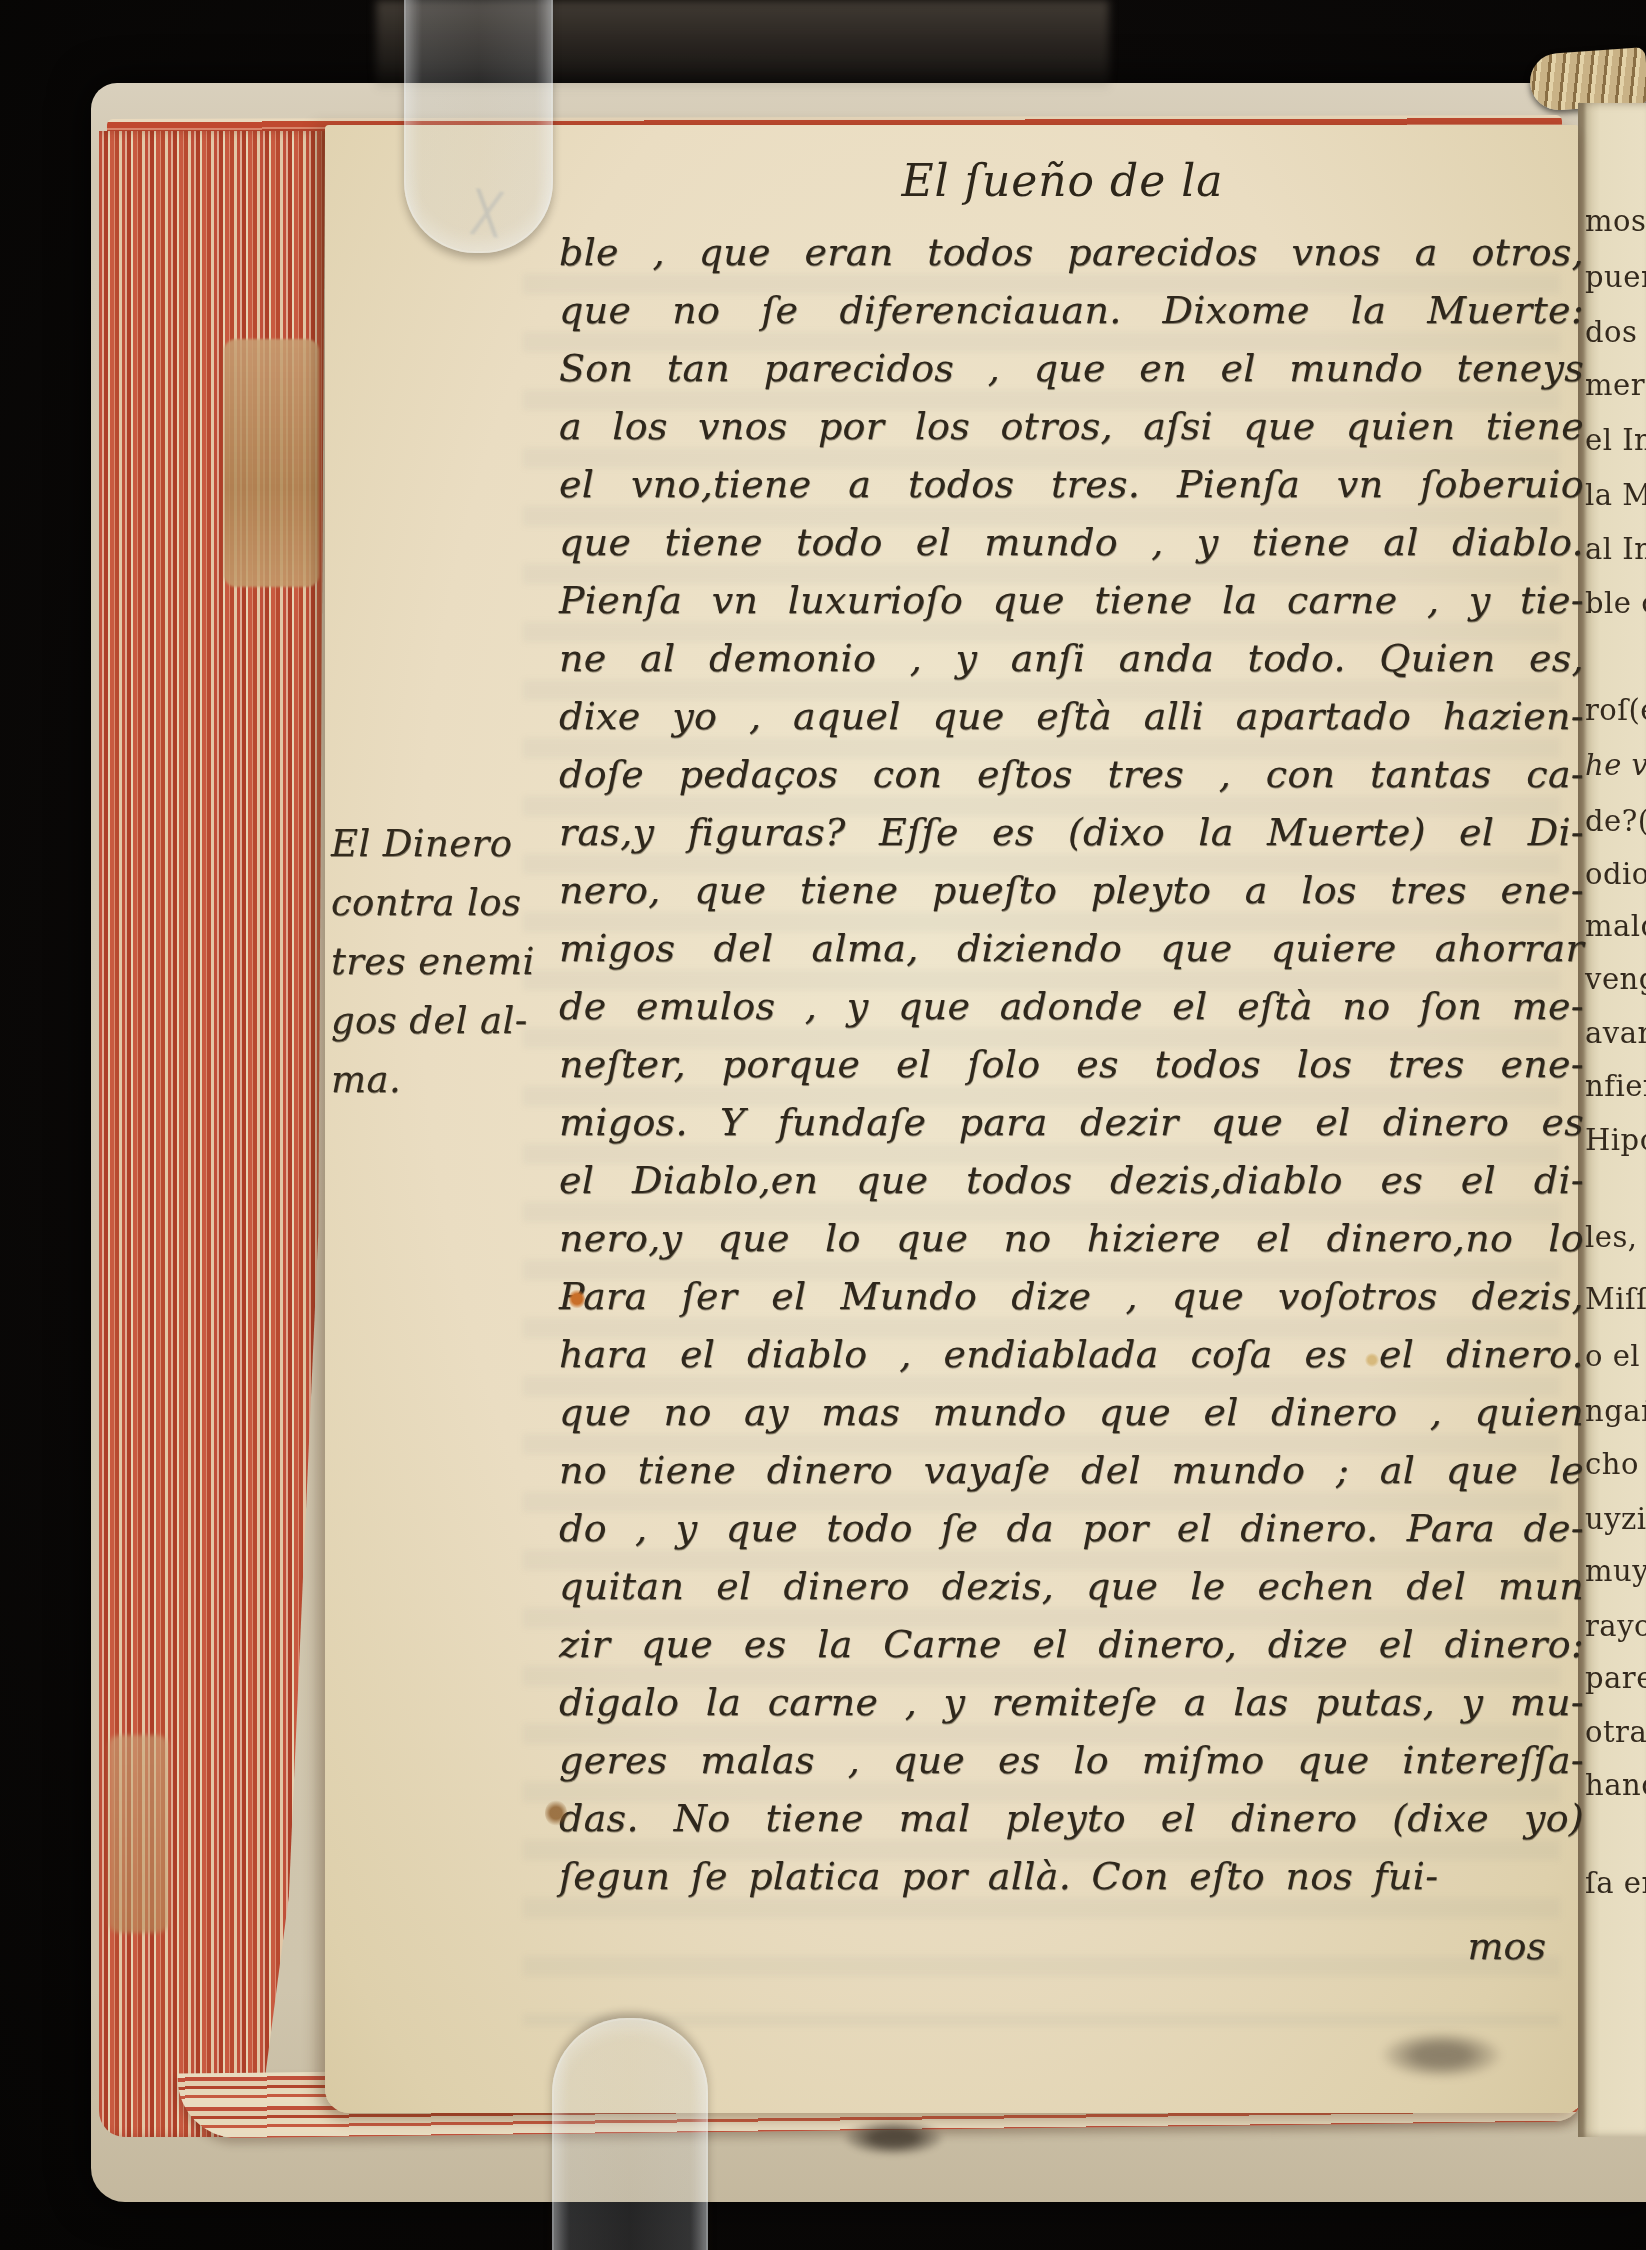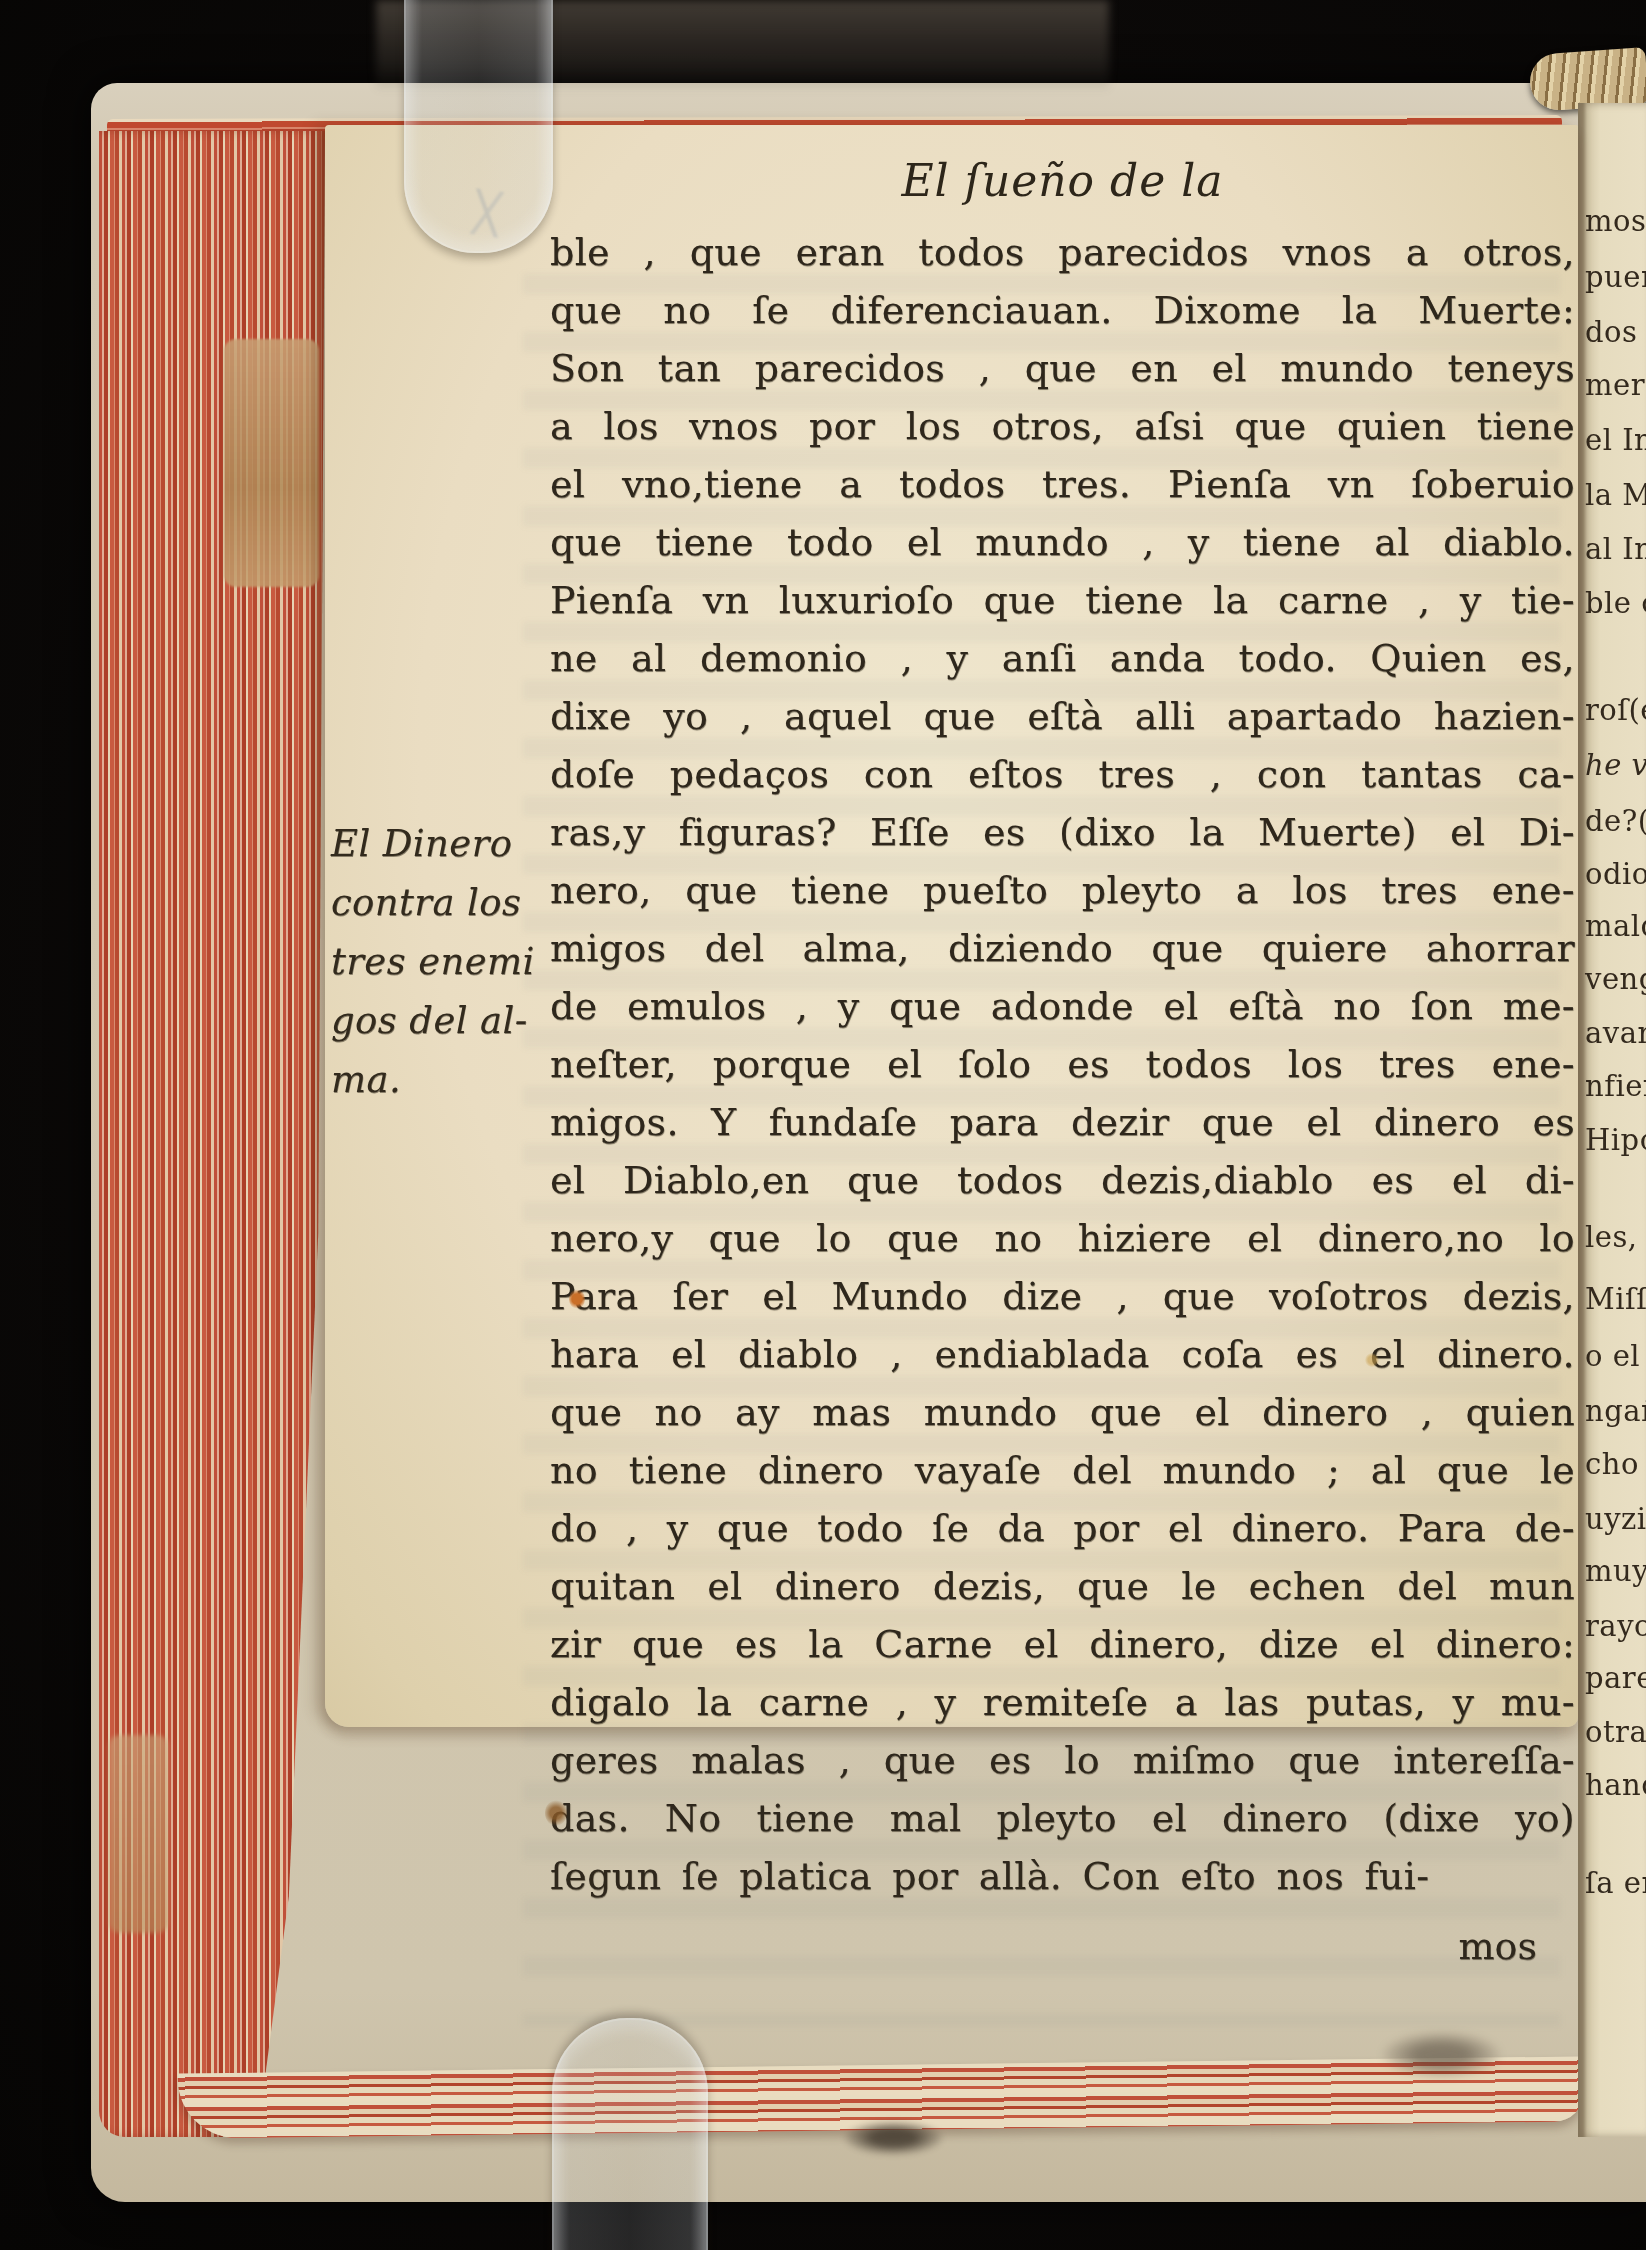--- a/index.html
+++ b/index.html
@@ -69,21 +69,21 @@
     background:linear-gradient(90deg,#a8997c 0 5px,#d3c7a8 9px,#e6dcbf 22px,#e9dfc4 100%);
     box-shadow:inset 6px 0 8px rgba(70,55,35,0.4);
   }
   .sliver .frag{
     position:absolute;left:7px;white-space:nowrap;
     font-size:29px;color:#33291d;letter-spacing:0.5px;
   }
   .sliver .frag.italic{font-style:italic;}
   
   .page{
-    position:absolute;left:325px;top:125px;width:1253px;height:1602px;
+    position:absolute;left:325px;top:125px;width:1253px;height:1988px;
     background:radial-gradient(ellipse at 48% 40%,#efe6cd 0%,#eaddc2 55%,#ded0ac 88%,#d6c7a0 100%);
     border-radius:4px 2px 10px 24px;
     box-shadow:-10px 0 14px rgba(80,50,25,0.25), 0 10px 12px rgba(80,50,25,0.2);
   }
   .showthrough{
     position:absolute;left:198px;top:119px;right:18px;height:1782px;
     background:repeating-linear-gradient(180deg,
       rgba(0,0,0,0) 0 30px,rgba(100,118,128,0.06) 30px 50px,rgba(0,0,0,0) 50px 58px);
     filter:blur(3px);
   }
@@ -92,23 +92,24 @@
     font-style:italic;font-size:44px;color:#2d261a;letter-spacing:1px;
   }
   .pencil-mark{
     position:absolute;left:137px;top:65px;width:50px;height:46px;opacity:0.35;
     background:
       linear-gradient(62deg,transparent 46%,#8d98a2 48%,#8d98a2 52%,transparent 54%),
       linear-gradient(118deg,transparent 46%,#97a0a8 48%,#97a0a8 52%,transparent 54%);
     filter:blur(1px);transform:rotate(8deg);
   }
   .text-block{
-    position:absolute;left:225px;top:98px;width:1025px;
+    position:absolute;left:234px;top:98px;width:1025px;
     font-size:38px;line-height:58px;color:#2e271c;
     text-shadow:0.4px 0.6px 0.7px rgba(46,38,24,0.55);
+    font-style:italic;
   }
   .text-line{
     text-align:justify;text-align-last:justify;word-spacing:3px;letter-spacing:0.3px;
     height:58px;white-space:nowrap;
   }
   .text-line.unjustified{text-align:center;text-align-last:left;word-spacing:8px;}
   .catchword{
     text-align:right;padding-right:38px;height:58px;
     font-size:38px;line-height:58px;color:#2e271c;
     text-shadow:0.4px 0.6px 0.7px rgba(46,38,24,0.55);

